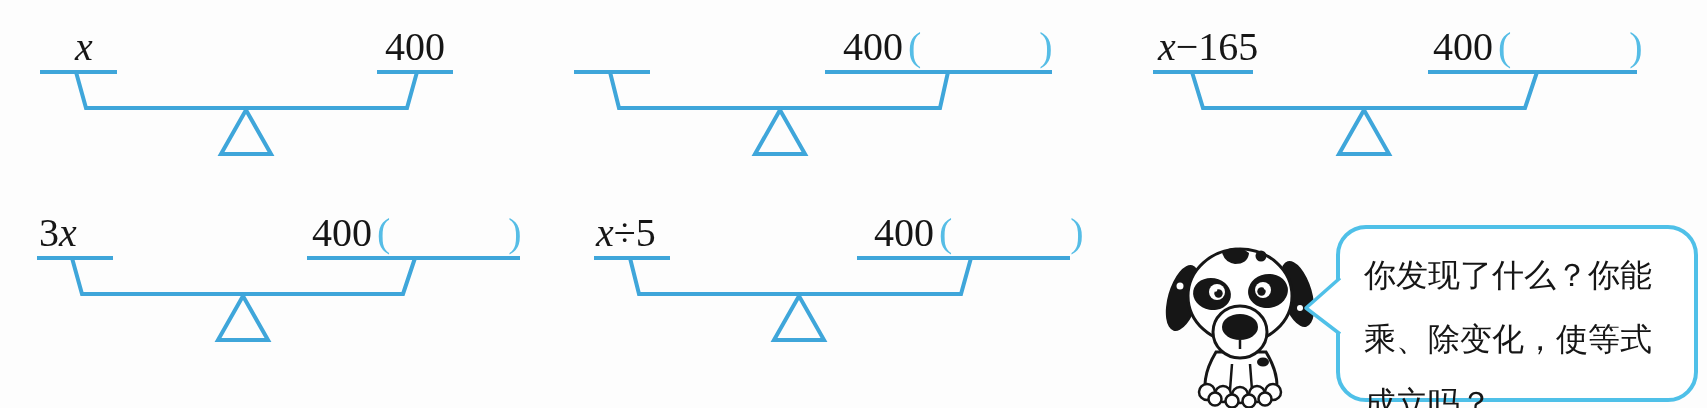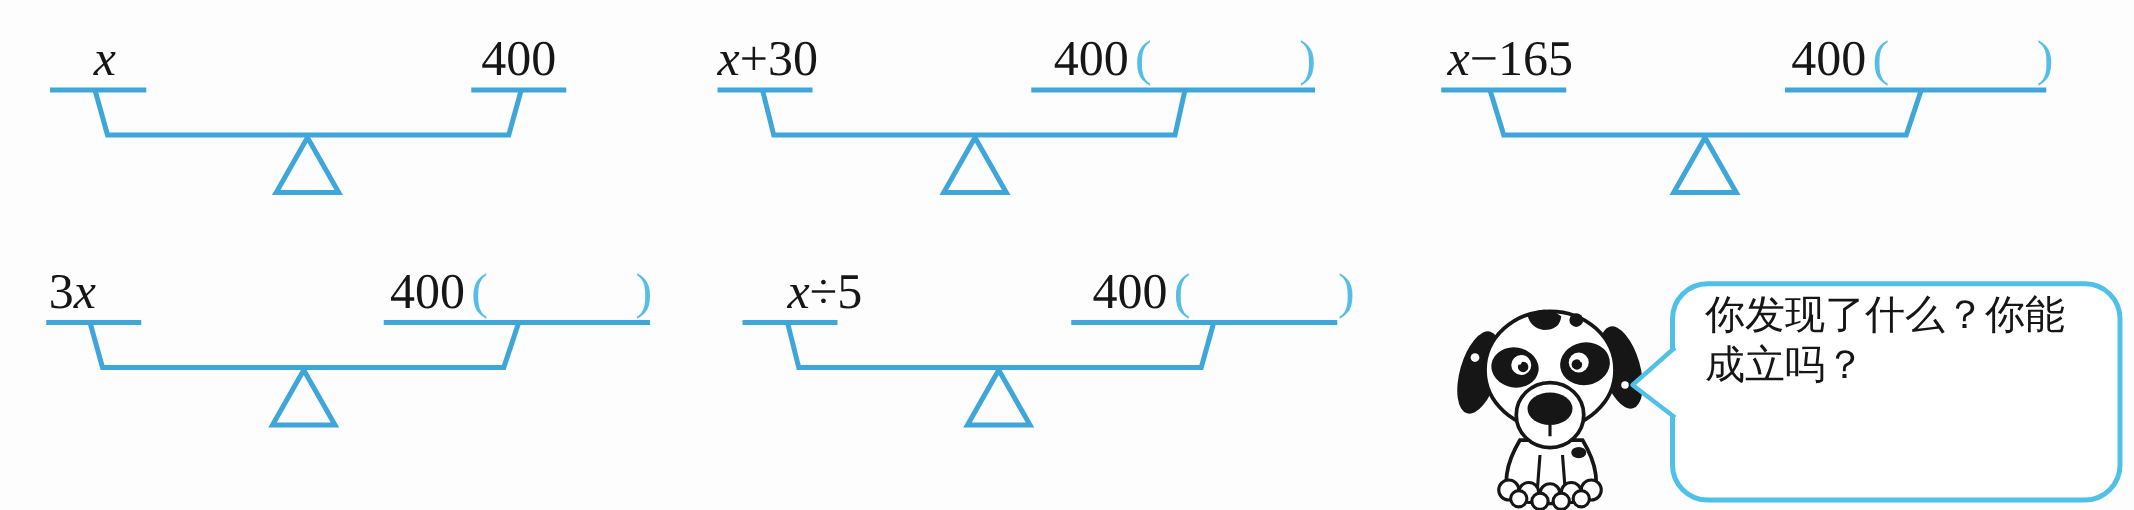--- a/index.html
+++ b/index.html
@@ -28,33 +28,34 @@
     font-size:40px;line-height:46px;color:var(--ink);
   }
   .lab .v{font-style:italic;}
   .lab-right .paren{color:var(--paren-blue);}
   .lab-right .open{margin-left:5px;}
   .paren-spacer{display:inline-block;width:118px;}
   #b1 .lab-left{left:45px;}  #b1 .lab-right{left:355px;}
   #b2 .lab-left{left:14px;}  #b2 .lab-right{left:283px;}
   #b3 .lab-left{left:38px;font-family:Liberation Serif, serif;}  #b3 .lab-right{left:313px;}
   #b4 .lab-left{left:9px;}  #b4 .lab-right{left:282px;}
-  #b5 .lab-left{left:36px;margin-left:34px;}  #b5 .lab-right{left:314px;}
+  #b5 .lab-left{left:36px;}  #b5 .lab-right{left:314px;}
 
   #mascot{position:absolute;left:1150px;top:216px;width:557px;height:192px;}
   #dog-svg{position:absolute;left:12px;top:20px;width:156px;height:172px;}
   #bubble{
     position:absolute;left:186px;top:9px;width:362px;height:177px;
     box-sizing:border-box;background:#fff;
     border:4px solid var(--bubble-border);border-radius:30px;
     padding:2px 8px 2px 24px;
   }
   .bline{
     font-size:32px;line-height:40px;color:var(--ink);white-space:nowrap;
     font-family:"Liberation Serif","DejaVu Serif",serif;
+    margin-top:24px;
   }
   #tail{position:absolute;left:148px;top:56px;width:48px;height:72px;}
 </style>
 </head>
 <body>
 
 <div id="stage">
 
   <div class="balance" id="b1">
     <svg class="bsvg" viewBox="0 0 430 130">
@@ -67,21 +68,20 @@
     <div class="lab lab-right"><span class="val">400</span></div>
   </div>
 
   <div class="balance" id="b2">
     <svg class="bsvg" viewBox="0 0 500 130">
       <path class="bl" d="M50,42 L59,78 L380,78 L388,42"></path>
       <path class="bl" d="M14,42 H90"></path>
       <path class="bl" d="M265,42 H492"></path>
       <path class="bl" d="M220,80 L195,124 L245,124 Z"></path>
     </svg>
-    <div class="lab lab-left"><span class="pfx"></span><span class="v">x</span><span class="sfx">+30</span></div>
     <div class="lab lab-right"><span class="val">400</span><span class="paren open">(</span><span class="paren-spacer"></span><span class="paren close">)</span></div>
   </div>
 
   <div class="balance" id="b3">
     <svg class="bsvg" viewBox="0 0 530 130">
       <path class="bl" d="M72,42 L83,78 L405,78 L417,42"></path>
       <path class="bl" d="M33,42 H133"></path>
       <path class="bl" d="M308,42 H517"></path>
       <path class="bl" d="M244,80 L219,124 L269,124 Z"></path>
     </svg>
@@ -147,20 +147,21 @@
         <circle cx="99.5" cy="55.5" r="4.2" fill="#161616"></circle>
         <circle cx="103.5" cy="52" r="1.8" fill="#fff"></circle>
 
       <ellipse cx="78" cy="96" rx="27" ry="26" fill="#fff" stroke="#161616" stroke-width="3"></ellipse>
       <ellipse cx="78" cy="91" rx="18" ry="13" fill="#161616"></ellipse>
       <path d="M78,104 v9" stroke="#161616" stroke-width="2.5"></path>
     </svg>
 
     <div id="bubble">
       <div class="bline">你发现了什么？你能</div>
+      <div class="bline">乘、除变化，使等式</div>
       <div class="bline">成立吗？</div>
     </div>
     <svg id="tail" viewBox="0 0 48 72">
       <polygon points="42,6 8,36 42,62" fill="#ffffff"></polygon>
       <path d="M42,6 L8,36 L42,62" fill="none" stroke="var(--bubble-border)" stroke-width="3.5" stroke-linejoin="round"></path>
     </svg>
   </div>
 
 </div>
 

